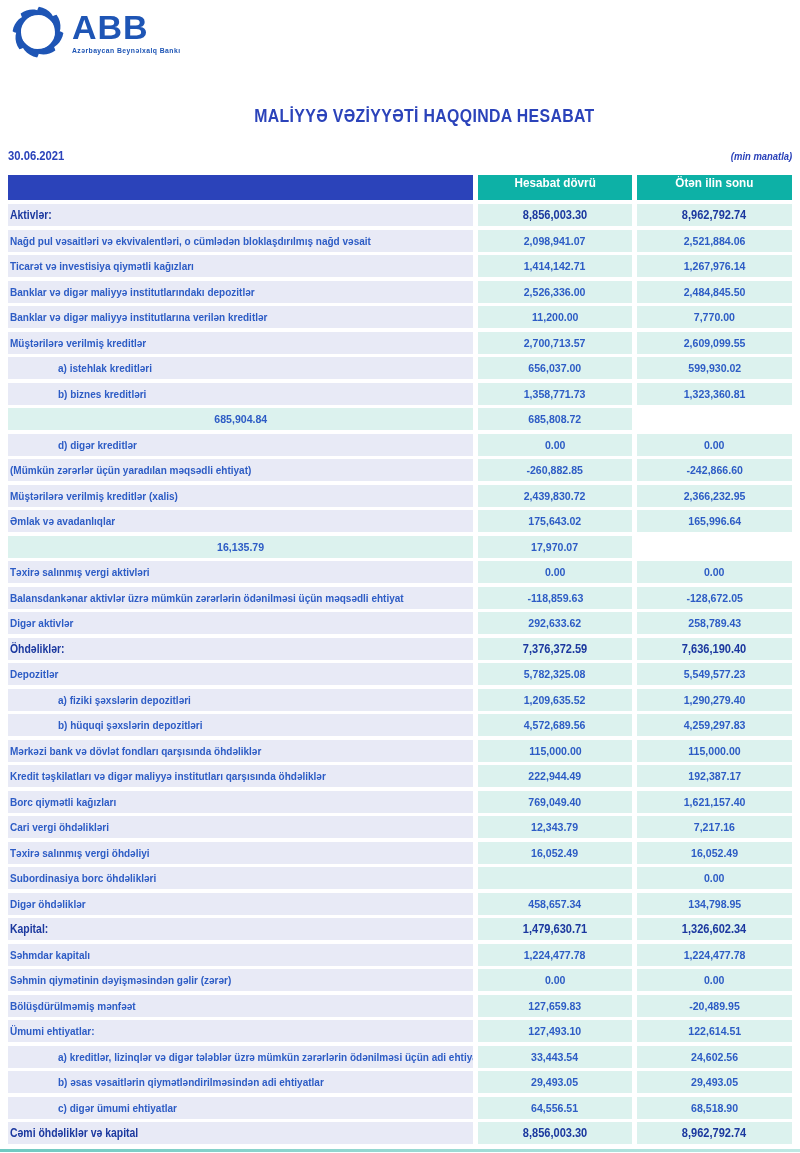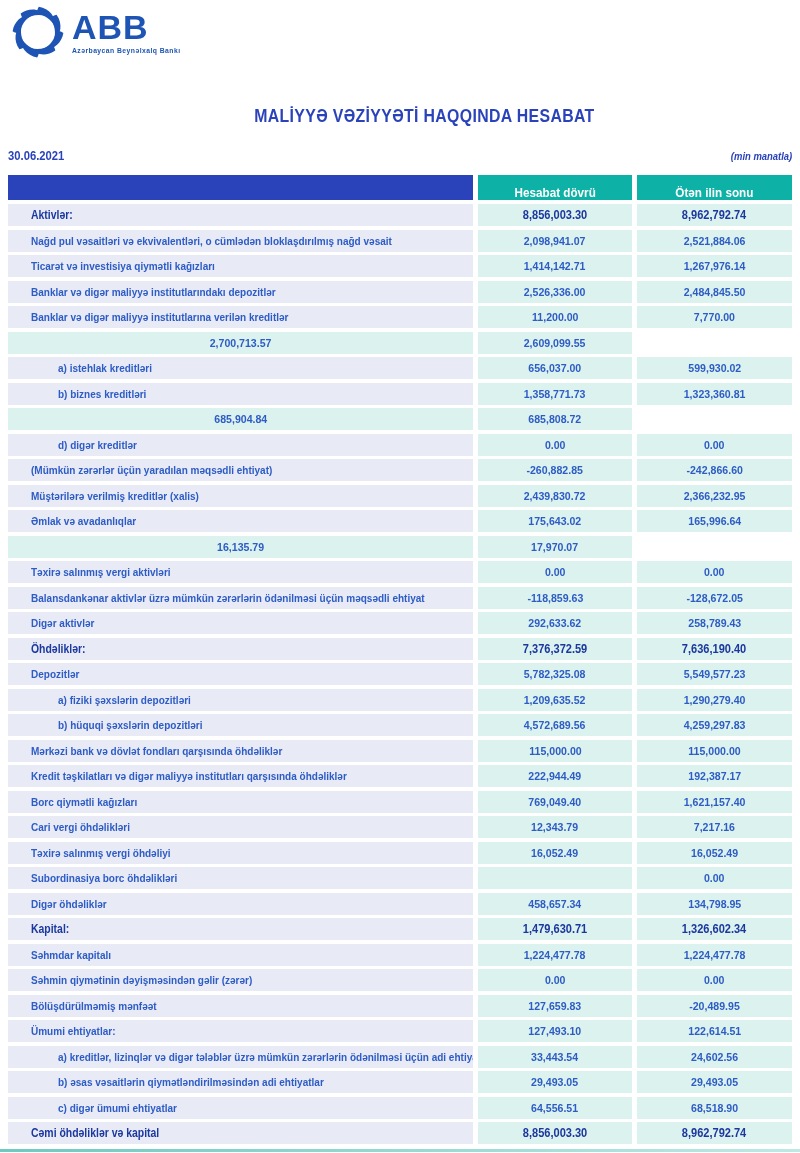--- a/index.html
+++ b/index.html
@@ -37,29 +37,29 @@
     justify-content:space-between;align-items:center;}
   .meta-date span{display:inline-block;transform:scaleX(.9);transform-origin:0 50%;
     font-size:12.5px;font-weight:700;color:var(--header-blue);}
   .meta-note span{display:inline-block;transform:scaleX(.9);transform-origin:100% 50%;
     font-size:10.5px;font-style:italic;font-weight:600;color:var(--header-blue);}
 
   
   .table{position:absolute;top:175px;left:8px;width:784px;}
   .hrow,.row{display:grid;grid-template-columns:465px 154px 155px;column-gap:5px;}
   .hrow{margin-bottom:4px;}
-  .hcell{height:25px;display:flex;align-items:flex-end;justify-content:center;}
+  .hcell{height:25px;display:flex;align-items:flex-start;justify-content:center;}
   .hcell.blank{background:var(--header-blue);}
   .hcell.col{background:var(--teal);color:#fff;}
   .hcell.col span{display:inline-block;transform:scaleX(.9);font-size:13px;
     font-weight:600;white-space:nowrap;}
 
   .row{margin-bottom:3.5px;}
   .cell{height:22px;display:flex;align-items:center;overflow:hidden;}
-  .cell.label{background:var(--label-bg);padding-left:23px;}
+  .cell.label{background:var(--label-bg);padding-left:2px;}
   .cell.val{background:var(--value-bg);justify-content:center;}
   .ctext{display:inline-block;transform:scaleX(.87);transform-origin:0 50%;
     font-size:11.5px;color:var(--text-blue);white-space:nowrap;font-weight:600;}
   .ctext-num{display:inline-block;transform:scaleX(.92);transform-origin:50% 50%;
     font-size:11.5px;color:var(--text-blue);white-space:nowrap;font-weight:600;}
   .row.sub .cell.label{padding-left:50px;}
   .row.section .ctext,.row.total .ctext,
   .row.section .ctext-num,.row.total .ctext-num{
     font-weight:700;color:var(--navy);font-size:12px;}
 
@@ -165,20 +165,23 @@
             <span class="ctext">Banklar və digər maliyyə institutlarına verilən kreditlər</span>
           </div>
           <div class="cell val">
             <span class="ctext-num">11,200.00</span>
           </div>
           <div class="cell val">
             <span class="ctext-num">7,770.00</span>
           </div>
         </div>
         <div class="row">
+          <div class="cell label">
+            <span class="ctext">Müştərilərə verilmiş kreditlər</span>
+          </div>
           <div class="cell val">
             <span class="ctext-num">2,700,713.57</span>
           </div>
           <div class="cell val">
             <span class="ctext-num">2,609,099.55</span>
           </div>
         </div>
         <div class="row sub">
           <div class="cell label">
             <span class="ctext">a) istehlak kreditləri</span>

